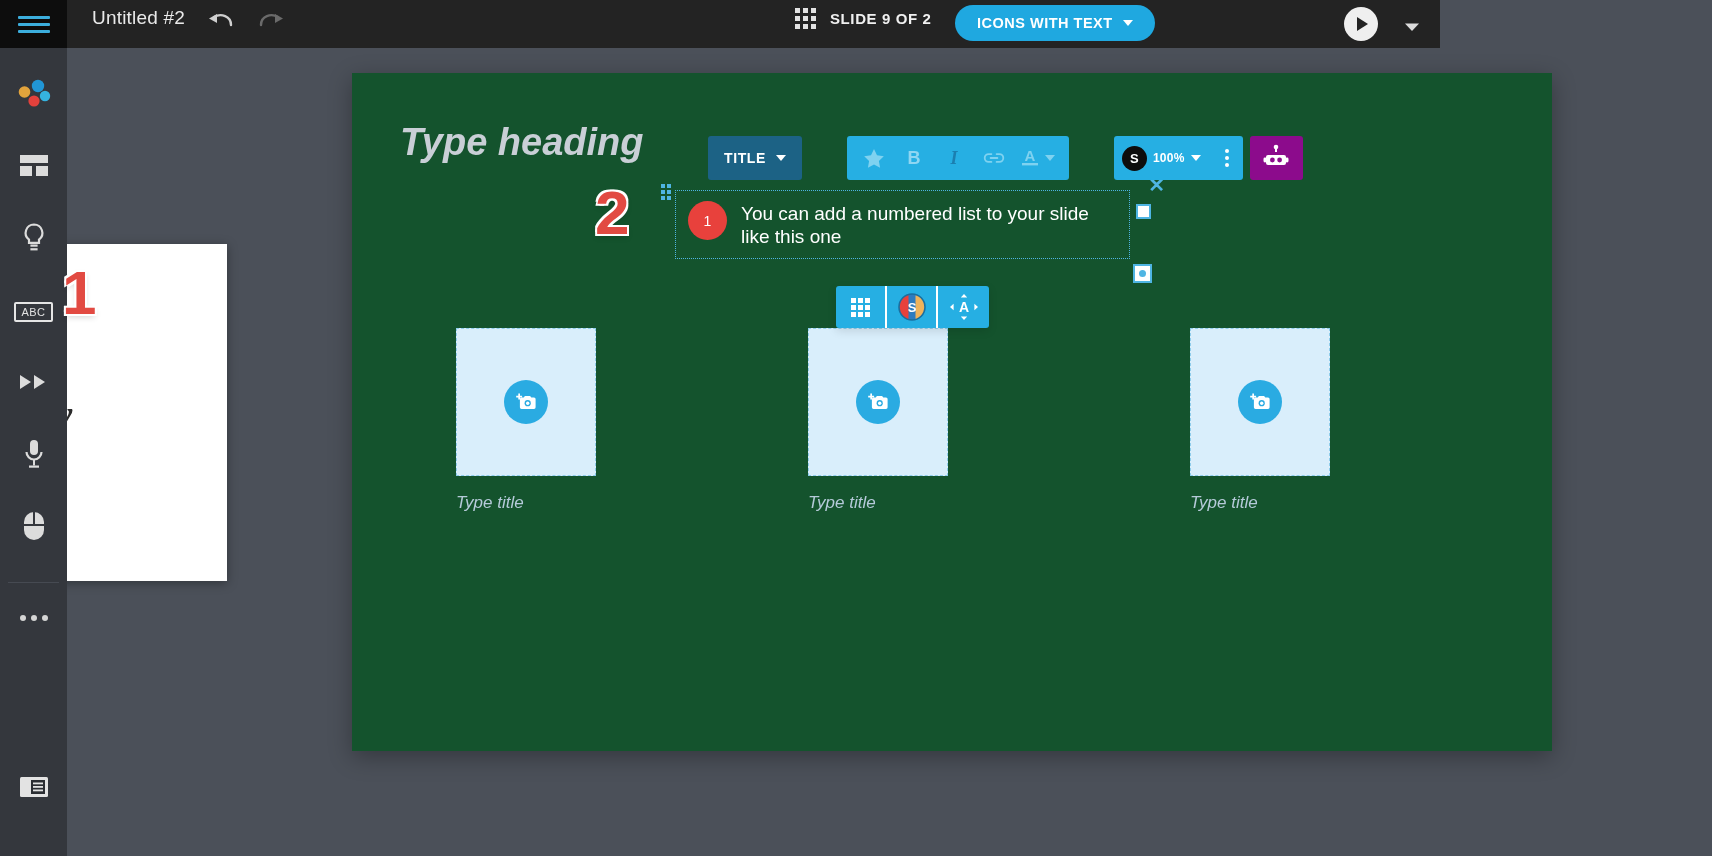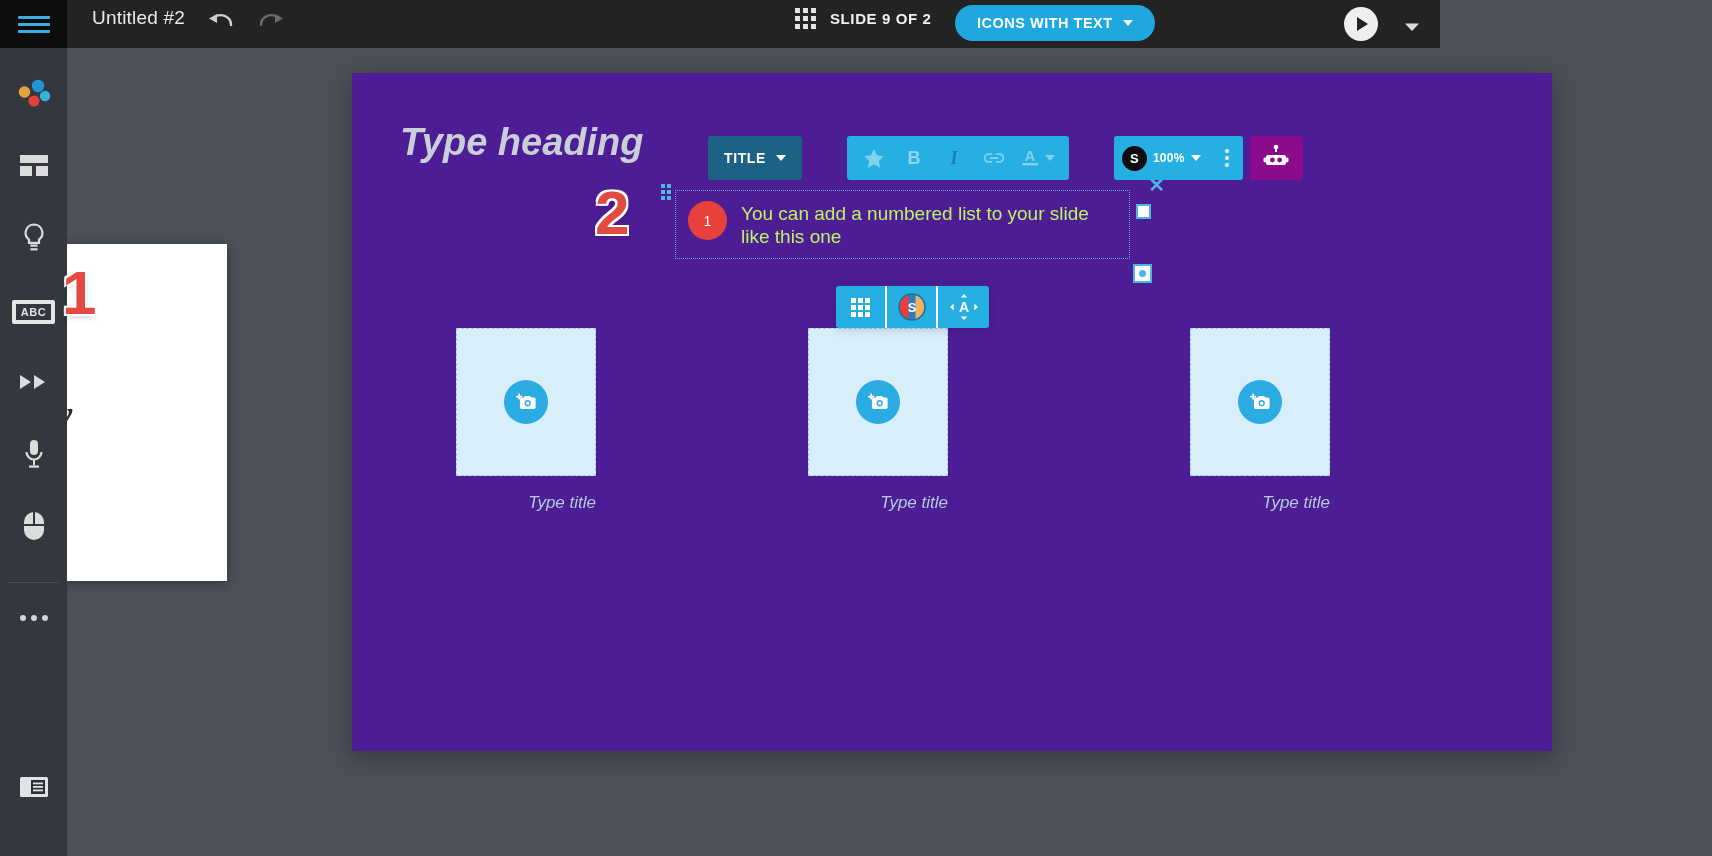--- a/index.html
+++ b/index.html
@@ -86,23 +86,23 @@
   }
   #rail-divider {
     position: absolute; left: 8px; right: 8px; top: 534px;
     border-top: 1px solid #464a52;
   }
   #rail-notes {
     position: absolute; left: 0; bottom: 42px; width: 67px; height: 50px;
     display: flex; align-items: center; justify-content: center; cursor: pointer;
   }
   .abc-box {
-    border: 4px solid #e5e5e5; border-radius: 2px;
+    border: 2px solid #e5e5e5; border-radius: 2px;
     font-size: 11px; color: #e2e2e2; padding: 2px 5px; letter-spacing: .5px;
-    font-weight: bold;
+    font-weight: normal;
   }
   .dots3 { display: flex; gap: 5px; }
   .dots3 i { width: 6px; height: 6px; border-radius: 50%; background: #d5d5d5; }
 
   
   #slide-panel {
     position: absolute; left: 0px; top: 244px; width: 227px; height: 337px;
     background: #ffffff; z-index: 25;
     box-shadow: 0 2px 10px rgba(0,0,0,.35);
   }
@@ -116,21 +116,21 @@
     font-size: 62px; font-weight: bold; color: #e24a42;
     font-family: "Liberation Sans", sans-serif;
     text-shadow: 2px 2px 0 #fff, -2px -2px 0 #fff, 2px -2px 0 #fff,
                  -2px 2px 0 #fff, 0 3px 6px rgba(0,0,0,.18);
     line-height: 1;
   }
 
   
   #canvas {
     position: absolute; left: 352px; top: 73px; width: 1200px; height: 678px;
-    background: #4c1d95; z-index: 10;
+    background: #14532d; z-index: 10;
     box-shadow: 0 6px 22px rgba(0,0,0,.30);
   }
   #heading-placeholder {
     position: absolute; left: 48px; top: 48px;
     font-size: 38px; font-style: italic; font-weight: bold;
     color: #c9cfd6; font-family: "Liberation Sans", sans-serif;
   }
 
   
   #format-toolbar {
@@ -169,21 +169,21 @@
     width: 455px; min-height: 62px; padding: 9px 12px 10px 12px;
     border: 1px dotted #4fb5e3; background: transparent;
     display: flex; align-items: flex-start; gap: 14px;
   }
   #num-bullet {
     flex: 0 0 auto; width: 39px; height: 39px; border-radius: 50%;
     background: #e8413c; color: #fff; font-size: 14px;
     display: flex; align-items: center; justify-content: center; margin-top: 1px;
   }
   #bullet-text {
-    font-size: 19px; color: #bef264; line-height: 1.22; padding-top: 2px;
+    font-size: 19px; color: #ffffff; line-height: 1.22; padding-top: 2px;
     font-family: "Liberation Sans", sans-serif;
   }
   #tb-close {
     position: absolute; right: -35px; top: -15px;
     color: #4fb5e3; font-size: 20px; font-weight: bold; cursor: pointer;
     line-height: 1;
   }
   #tb-handle-sq {
     position: absolute; right: -21px; top: 14px;
     width: 15px; height: 15px; border: 2px solid #4fb5e3; background: #fff;
@@ -231,21 +231,21 @@
   .pic-box {
     width: 140px; height: 148px; background: #d9eefb;
     border: 1px dashed #8ecdec;
     display: flex; align-items: center; justify-content: center;
   }
   .cam-circle {
     width: 44px; height: 44px; border-radius: 50%; background: #2aabe2;
     display: flex; align-items: center; justify-content: center; cursor: pointer;
   }
   .pic-label {
-    text-align: right; margin-top: 17px; font-size: 17px;
+    text-align: left; margin-top: 17px; font-size: 17px;
     font-style: italic; color: #b5cad9;
   }
 
   
   #add-slide {
     position: absolute; left: 1578px; top: 400px; width: 100px;
     text-align: center; z-index: 20; cursor: pointer;
   }
   #add-slide-circle {
     width: 46px; height: 46px; border-radius: 50%; background: #dcdcdc;

